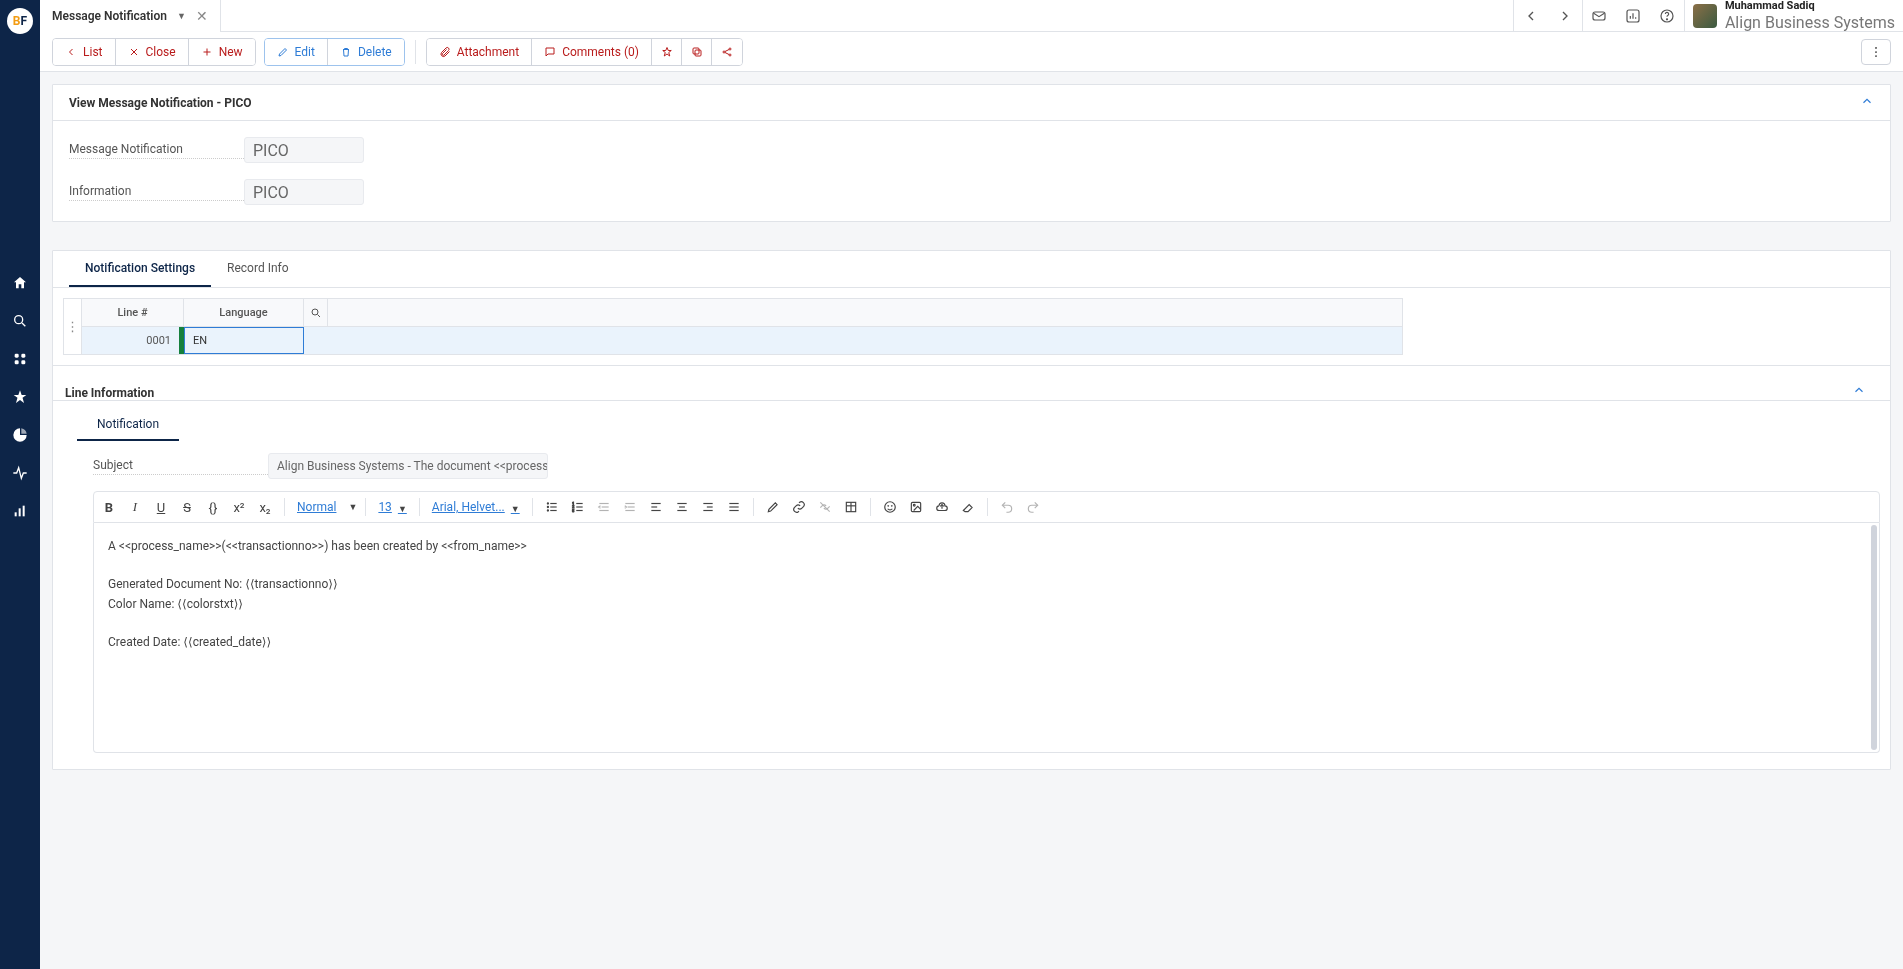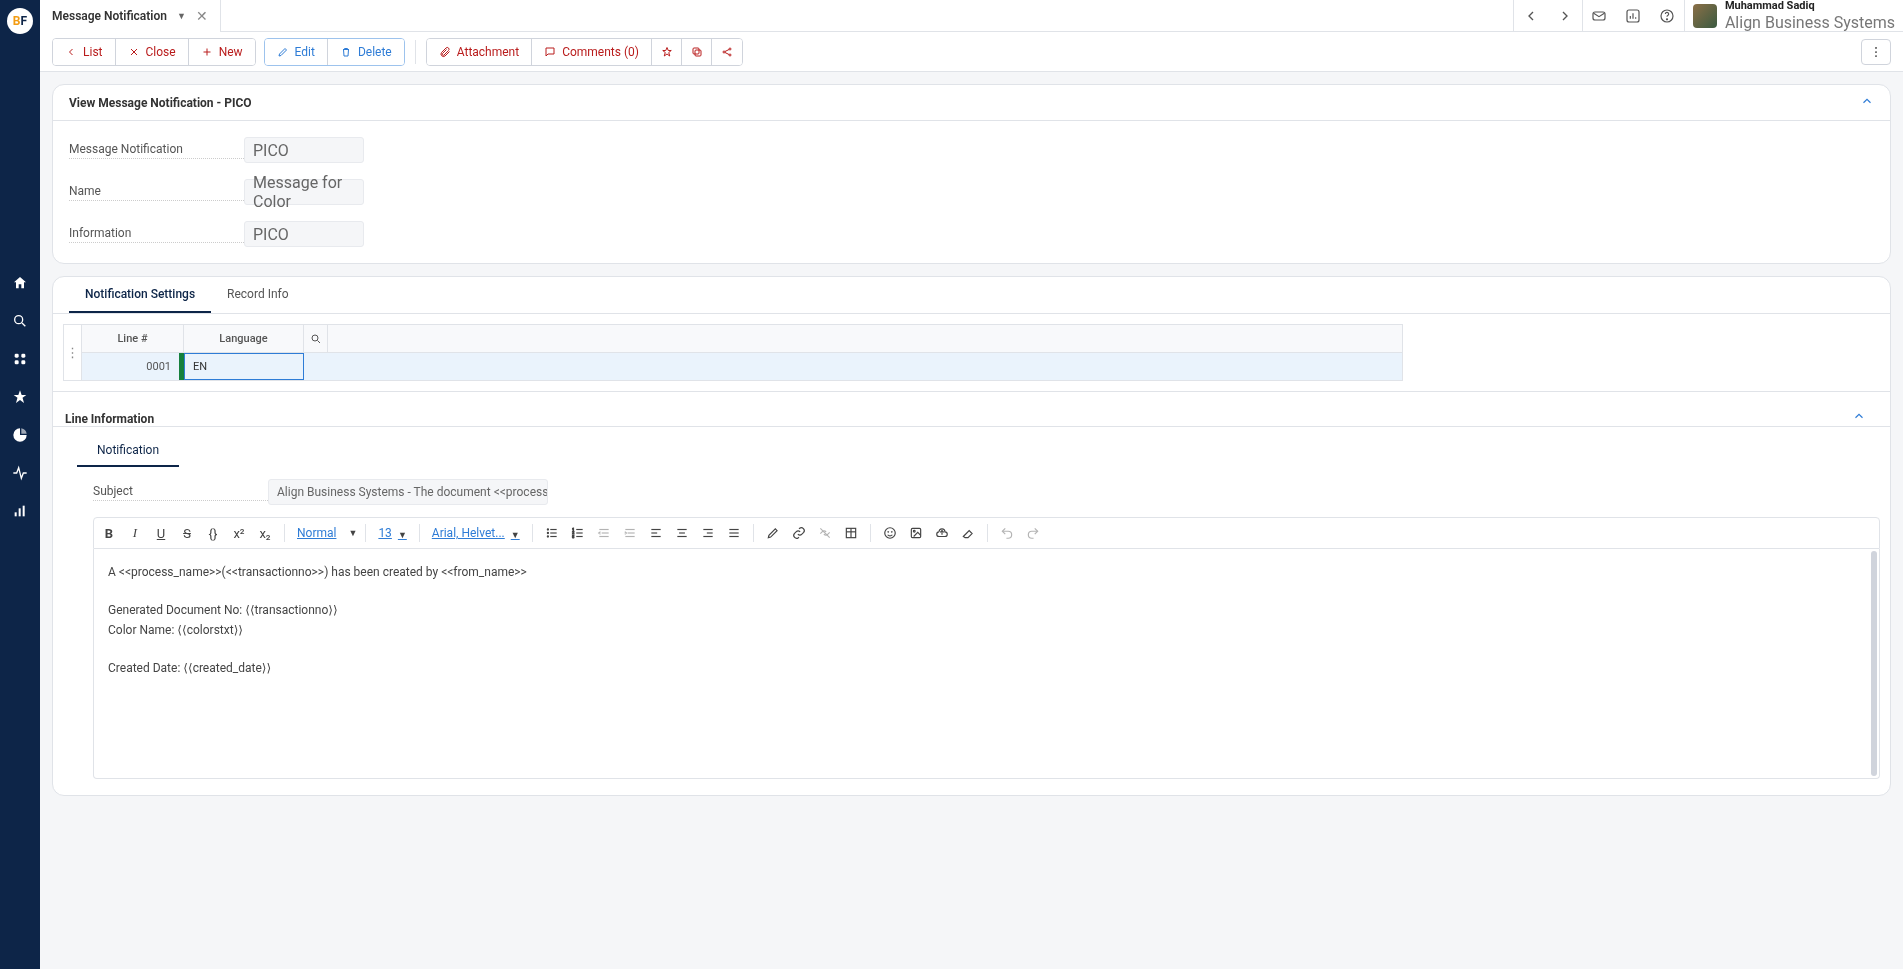--- a/index.html
+++ b/index.html
@@ -29,21 +29,21 @@
 .btn-group{display:flex;border:1px solid #d0d4dc;border-radius:4px;overflow:hidden}
 .btn{height:26px;padding:0 12px;display:flex;align-items:center;gap:6px;background:#fff;border:none;font-size:12px;color:#b91c1c;cursor:pointer;border-right:1px solid #d0d4dc}
 .btn:last-child{border-right:none}
 .btn svg{width:12px;height:12px}
 .btn.blue{color:#2e7cd6}
 .btn-group.blue{border-color:#9dc3ed}
 .btn.icon-only{padding:0;width:30px;justify-content:center}
 .vr{width:1px;height:24px;background:#e0e3e8;margin:0 2px}
 .more-btn{margin-left:auto;width:30px;height:26px;border:1px solid #d0d4dc;border-radius:4px;display:flex;align-items:center;justify-content:center;cursor:pointer;background:#fff}
 .content{flex:1;overflow-y:auto;padding:12px}
-.panel{background:#fff;border:1px solid #e0e3e8;border-radius:12px;margin-bottom:12px}
+.panel{background:#fff;border:1px solid #e0e3e8;border-radius:1px;margin-bottom:28px}
 .panel-header{height:36px;padding:0 16px;display:flex;align-items:center;font-weight:700;font-size:12px;color:#333;border-bottom:1px solid #e0e3e8}
 .panel-header .collapse{margin-left:auto;color:#2e7cd6;cursor:pointer}
 .panel-body{padding:16px}
 .field-row{display:flex;align-items:center;margin-bottom:16px}
 .field-row:last-child{margin-bottom:0}
 .field-label{width:175px;font-size:12px;color:#555;border-bottom:1px dotted #ccc;padding-bottom:2px}
 .field-value{width:120px;height:26px;background:#f5f6f8;border:1px solid #e8eaee;border-radius:3px;padding:0 8px;display:flex;align-items:center;font-size:16px;color:#666}
 .tabs{display:flex;border-bottom:1px solid #e0e3e8;padding:0 16px}
 .tab-item{padding:10px 16px;font-size:12px;color:#555;cursor:pointer}
 .tab-item.active{color:#0d2548;border-bottom:2px solid #0d2548;font-weight:500}
@@ -270,24 +270,20 @@
           <span class="collapse"><svg width="14" height="14" viewBox="0 0 24 24" fill="none" stroke="currentColor" stroke-width="2">
                 <polyline points="6 15 12 9 18 15"></polyline>
               </svg></span>
         </div>
         <div class="panel-body">
           <div class="field-row">
             <div class="field-label">Message Notification</div>
             <div class="field-value">PICO</div>
           </div>
           <div class="field-row">
-            <div class="field-label">Name</div>
-            <div class="field-value">Message for Color</div>
-          </div>
-          <div class="field-row">
             <div class="field-label">Information</div>
             <div class="field-value">PICO</div>
           </div>
         </div>
       </div>
 
       <div class="panel">
         <div class="tabs">
           <div class="tab-item active">Notification Settings</div>
           <div class="tab-item">Record Info</div>

